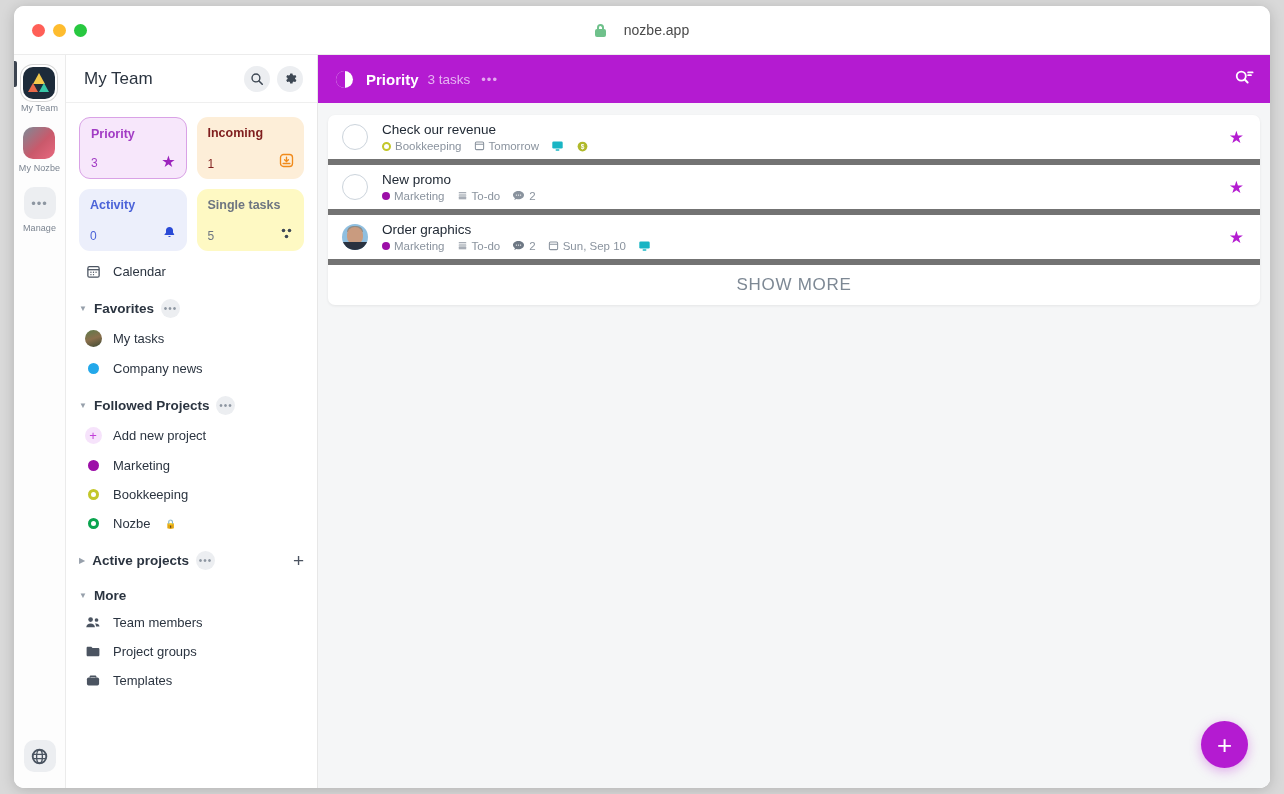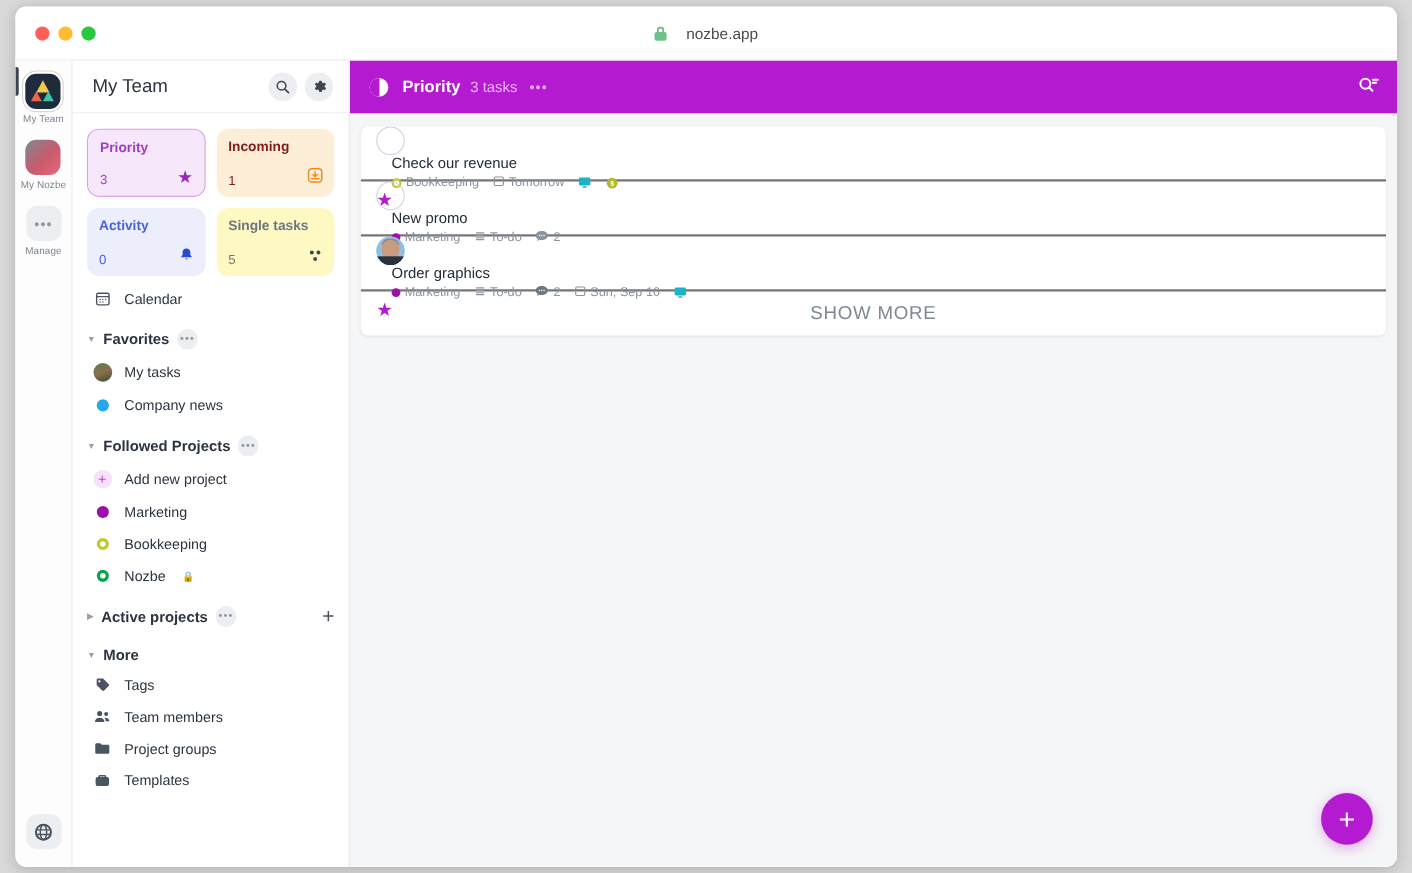--- a/index.html
+++ b/index.html
@@ -144,21 +144,21 @@
   .mcount { font-size: 13.5px; color: #e6b4f2; margin-left: 9px; }
   .mdots { margin-left: 11px; color: #e4a9f0; font-size: 13px; letter-spacing: 1px; cursor: pointer; }
   .mhead .spacer { flex: 1; }
 
   .tasklist {
     margin: 12px 10px 0 10px;
     background: #fff; border-radius: 7px;
     box-shadow: 0 1px 3px rgba(0,0,0,.07);
     overflow: hidden;
   }
-  .task { display: flex; align-items: flex-start; padding: 0 16px 0 14px; height: 50px; border-bottom: 2px solid #737373; cursor: pointer; flex-direction: column; }
+  .task { display: flex; align-items: center; padding: 0 16px 0 14px; height: 50px; border-bottom: 6px solid #737373; cursor: pointer; }
   .chk { width: 26px; height: 26px; border-radius: 50%; border: 1.4px solid #ccd4dc; flex: 0 0 26px; }
   .ava-task { width: 26px; height: 26px; border-radius: 50%; flex: 0 0 26px; overflow: hidden; position: relative; background: #8fbfe0; }
   .ava-task .face { position: absolute; left: 5px; top: 3px; width: 16px; height: 17px; border-radius: 8px 8px 7px 7px; background: #c99b7f; }
   .ava-task .hair { position: absolute; left: 5px; top: 2px; width: 16px; height: 6px; border-radius: 8px 8px 0 0; background: #8d8b86; }
   .ava-task .shirt { position: absolute; left: 0; bottom: 0; width: 26px; height: 8px; background: #2a3240; }
   .tbody { margin-left: 14px; flex: 1; }
   .ttitle { font-size: 13.5px; color: #222b36; margin-bottom: 3px; }
   .tmeta { display: flex; align-items: center; gap: 4px; font-size: 11.5px; color: #8a939e; }
   .tmeta .chip { display: flex; align-items: center; gap: 4px; margin-right: 8px; }
   .mdot { width: 8px; height: 8px; border-radius: 50%; }
@@ -371,28 +371,20 @@
             </span>
           <span class="plus">+</span>
         </div>
 
         <div class="sec">
           <span class="caret">▼</span>
           <span class="sec-title">More</span>
         </div>
         <div class="row">
           <span class="ic">
-            <svg width="15" height="15" viewBox="0 0 20 20">
-                <path fill="#4b5461" d="M9.6 2.5H4.2c-.9 0-1.7.8-1.7 1.7v5.4c0 .5.2.9.5 1.2l6.2 6.2c.7.7 1.8.7 2.4 0l5.4-5.4c.7-.7.7-1.8 0-2.4l-6.2-6.2c-.3-.3-.7-.5-1.2-.5zM5.8 7.3a1.4 1.4 0 110-2.8 1.4 1.4 0 010 2.8z"></path>
-              </svg>
-          </span>
-          <span>Tags</span>
-        </div>
-        <div class="row">
-          <span class="ic">
             <svg width="16" height="15" viewBox="0 0 20 18">
                 <circle cx="7" cy="5.4" r="2.9" fill="#4b5461"></circle>
                 <circle cx="14.4" cy="5.9" r="2.3" fill="#4b5461"></circle>
                 <path fill="#4b5461" d="M1.6 15c0-3 2.4-4.8 5.4-4.8s5.4 1.8 5.4 4.8z"></path>
                 <path fill="#4b5461" d="M13.3 10.2c2.6 0 4.8 1.4 4.8 3.9h-4.3c0-1.5-.5-2.8-1.4-3.8.3-.1.6-.1.9-.1z"></path>
               </svg>
           </span>
           <span>Team members</span>
         </div>
         <div class="row">

